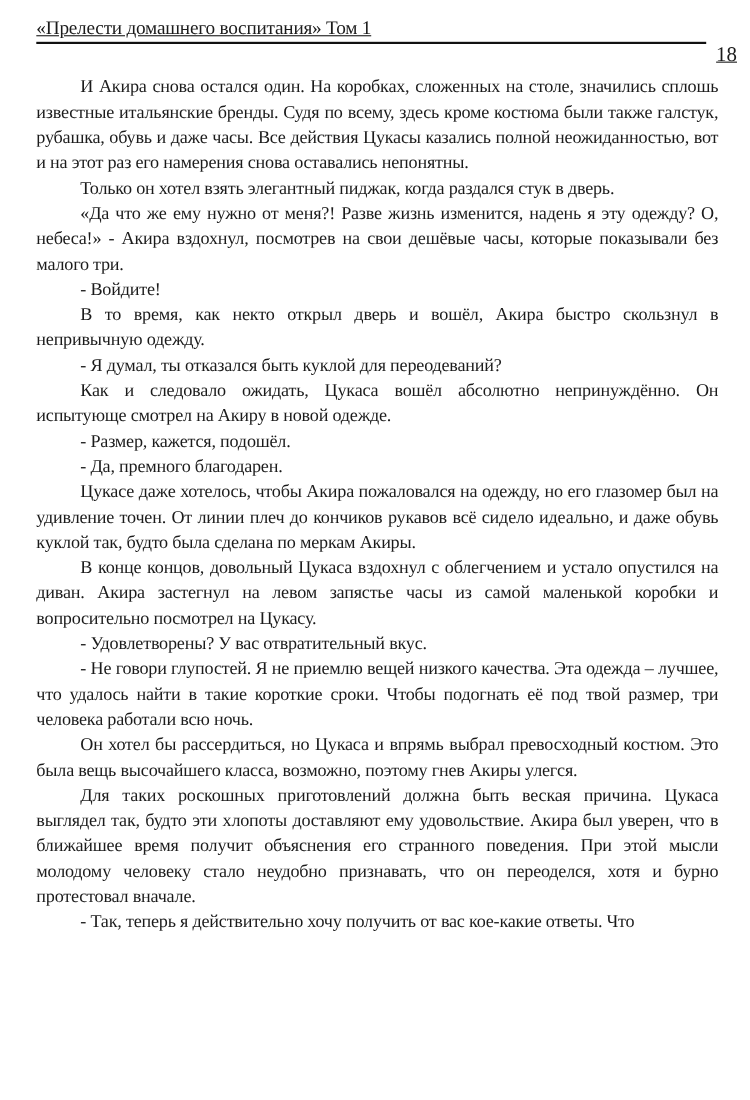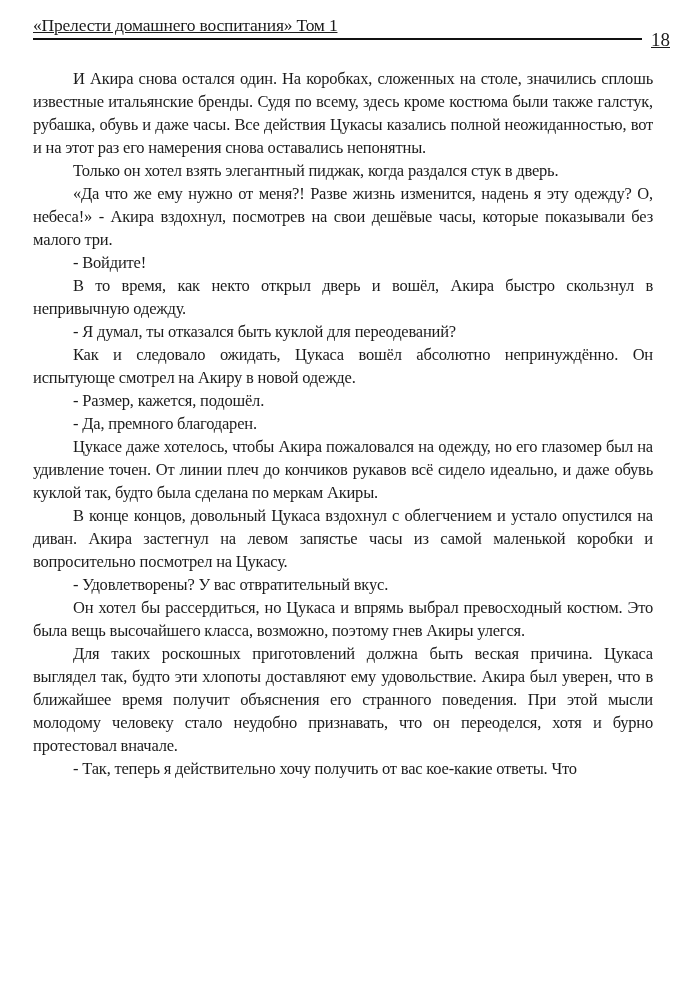--- a/index.html
+++ b/index.html
@@ -35,21 +35,21 @@
     border-bottom: 2px solid #111;
     padding-bottom: 2px;
     white-space: nowrap;
   }
   .page-number {
     flex: 0 0 auto;
     font-size: 19px;
     line-height: 20px;
     margin-left: 9px;
     position: relative;
-    top: 10px;
+    top: 20px;
   }
   .authors-line {
     font-size: 12px;
     font-weight: bold;
     letter-spacing: -0.1px;
     margin-top: 2px;
     line-height: 14px;
   }
   main.page-body {
     box-sizing: border-box;
@@ -82,17 +82,18 @@
     <p>«Да что же ему нужно от меня?! Разве жизнь изменится, надень я эту одежду? О, небеса!» - Акира вздохнул, посмотрев на свои дешёвые часы, которые показывали без малого три.</p>
     <p>- Войдите!</p>
     <p>В то время, как некто открыл дверь и вошёл, Акира быстро скользнул в непривычную одежду.</p>
     <p>- Я думал, ты отказался быть куклой для переодеваний?</p>
     <p>Как и следовало ожидать, Цукаса вошёл абсолютно непринуждённо. Он испытующе смотрел на Акиру в новой одежде.</p>
     <p>- Размер, кажется, подошёл.</p>
     <p>- Да, премного благодарен.</p>
     <p>Цукасе даже хотелось, чтобы Акира пожаловался на одежду, но его глазомер был на удивление точен. От линии плеч до кончиков рукавов всё сидело идеально, и даже обувь куклой так, будто была сделана по меркам Акиры.</p>
     <p>В конце концов, довольный Цукаса вздохнул с облегчением и устало опустился на диван. Акира застегнул на левом запястье часы из самой маленькой коробки и вопросительно посмотрел на Цукасу.</p>
     <p>- Удовлетворены? У вас отвратительный вкус.</p>
+    <p>- Не говори глупостей. Я не приемлю вещей низкого качества. Эта одежда – лучшее, что удалось найти в такие короткие сроки. Чтобы подогнать её под твой размер, три человека работали всю ночь.</p>
     <p>Он хотел бы рассердиться, но Цукаса и впрямь выбрал превосходный костюм. Это была вещь высочайшего класса, возможно, поэтому гнев Акиры улегся.</p>
     <p>Для таких роскошных приготовлений должна быть веская причина. Цукаса выглядел так, будто эти хлопоты доставляют ему удовольствие. Акира был уверен, что в ближайшее время получит объяснения его странного поведения. При этой мысли молодому человеку стало неудобно признавать, что он переоделся, хотя и бурно протестовал вначале.</p>
     <p>- Так, теперь я действительно хочу получить от вас кое-какие ответы. Что</p>
   </main>
 </div>
 
 </body></html>

